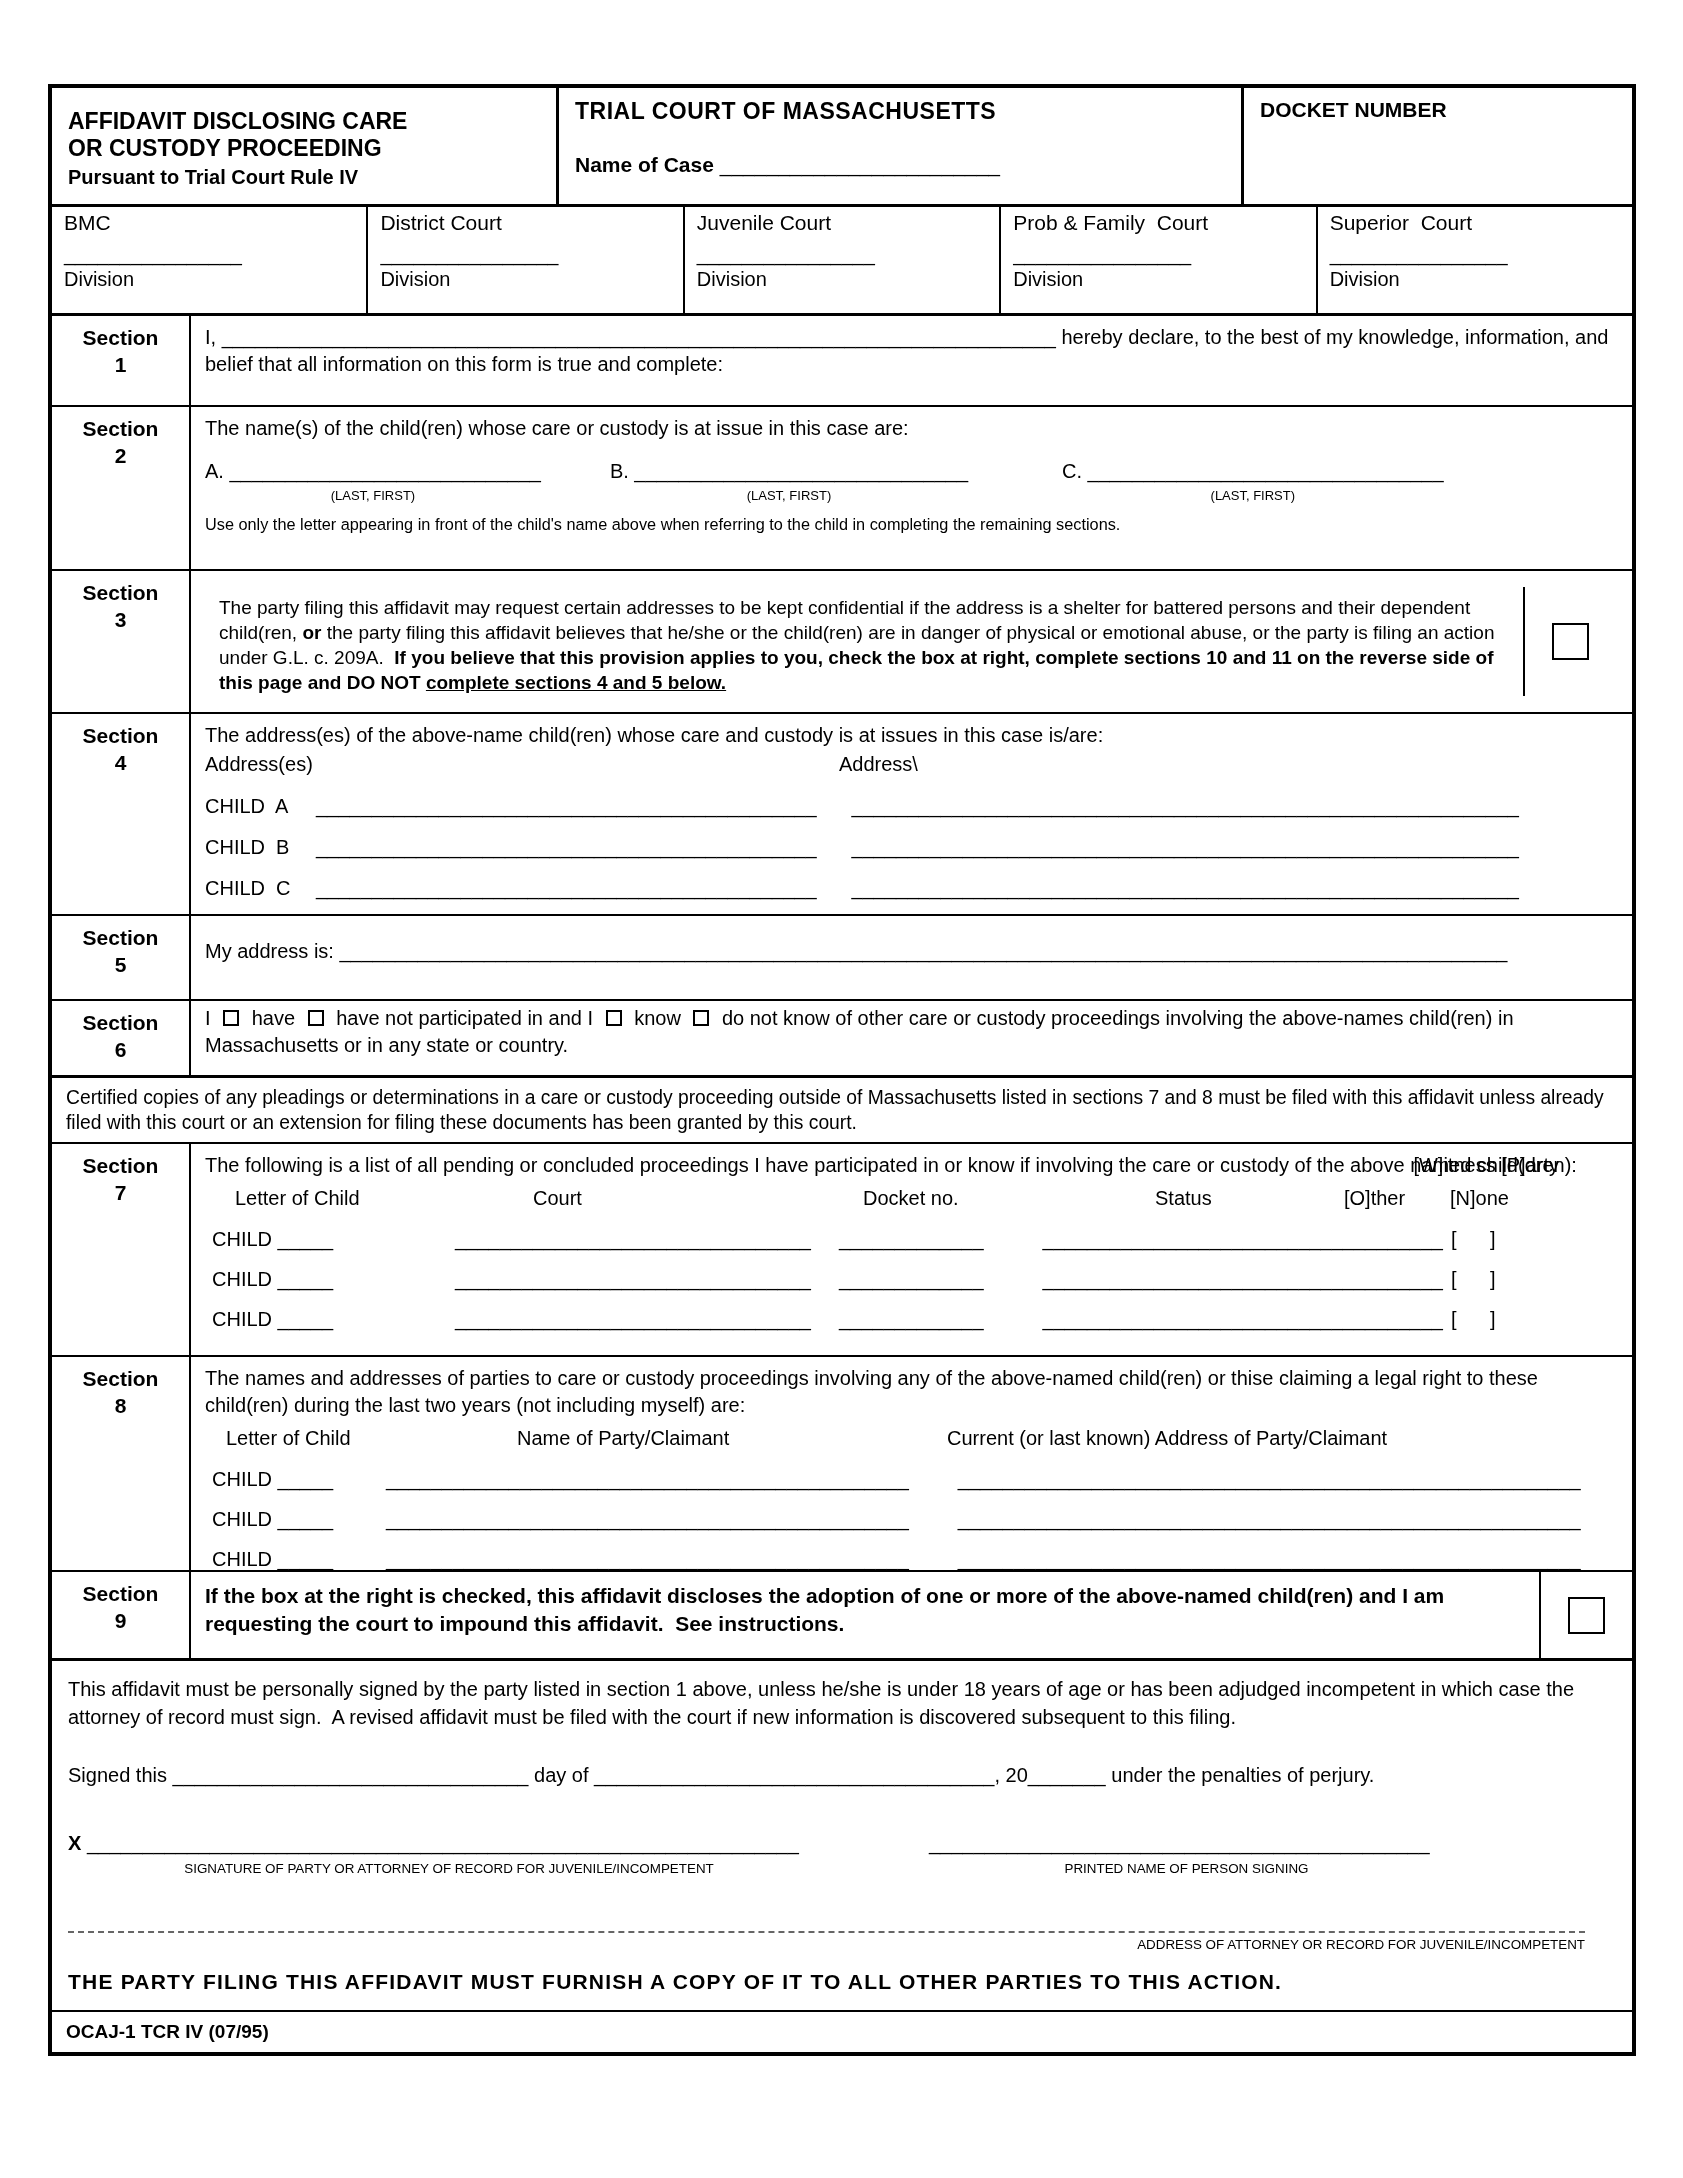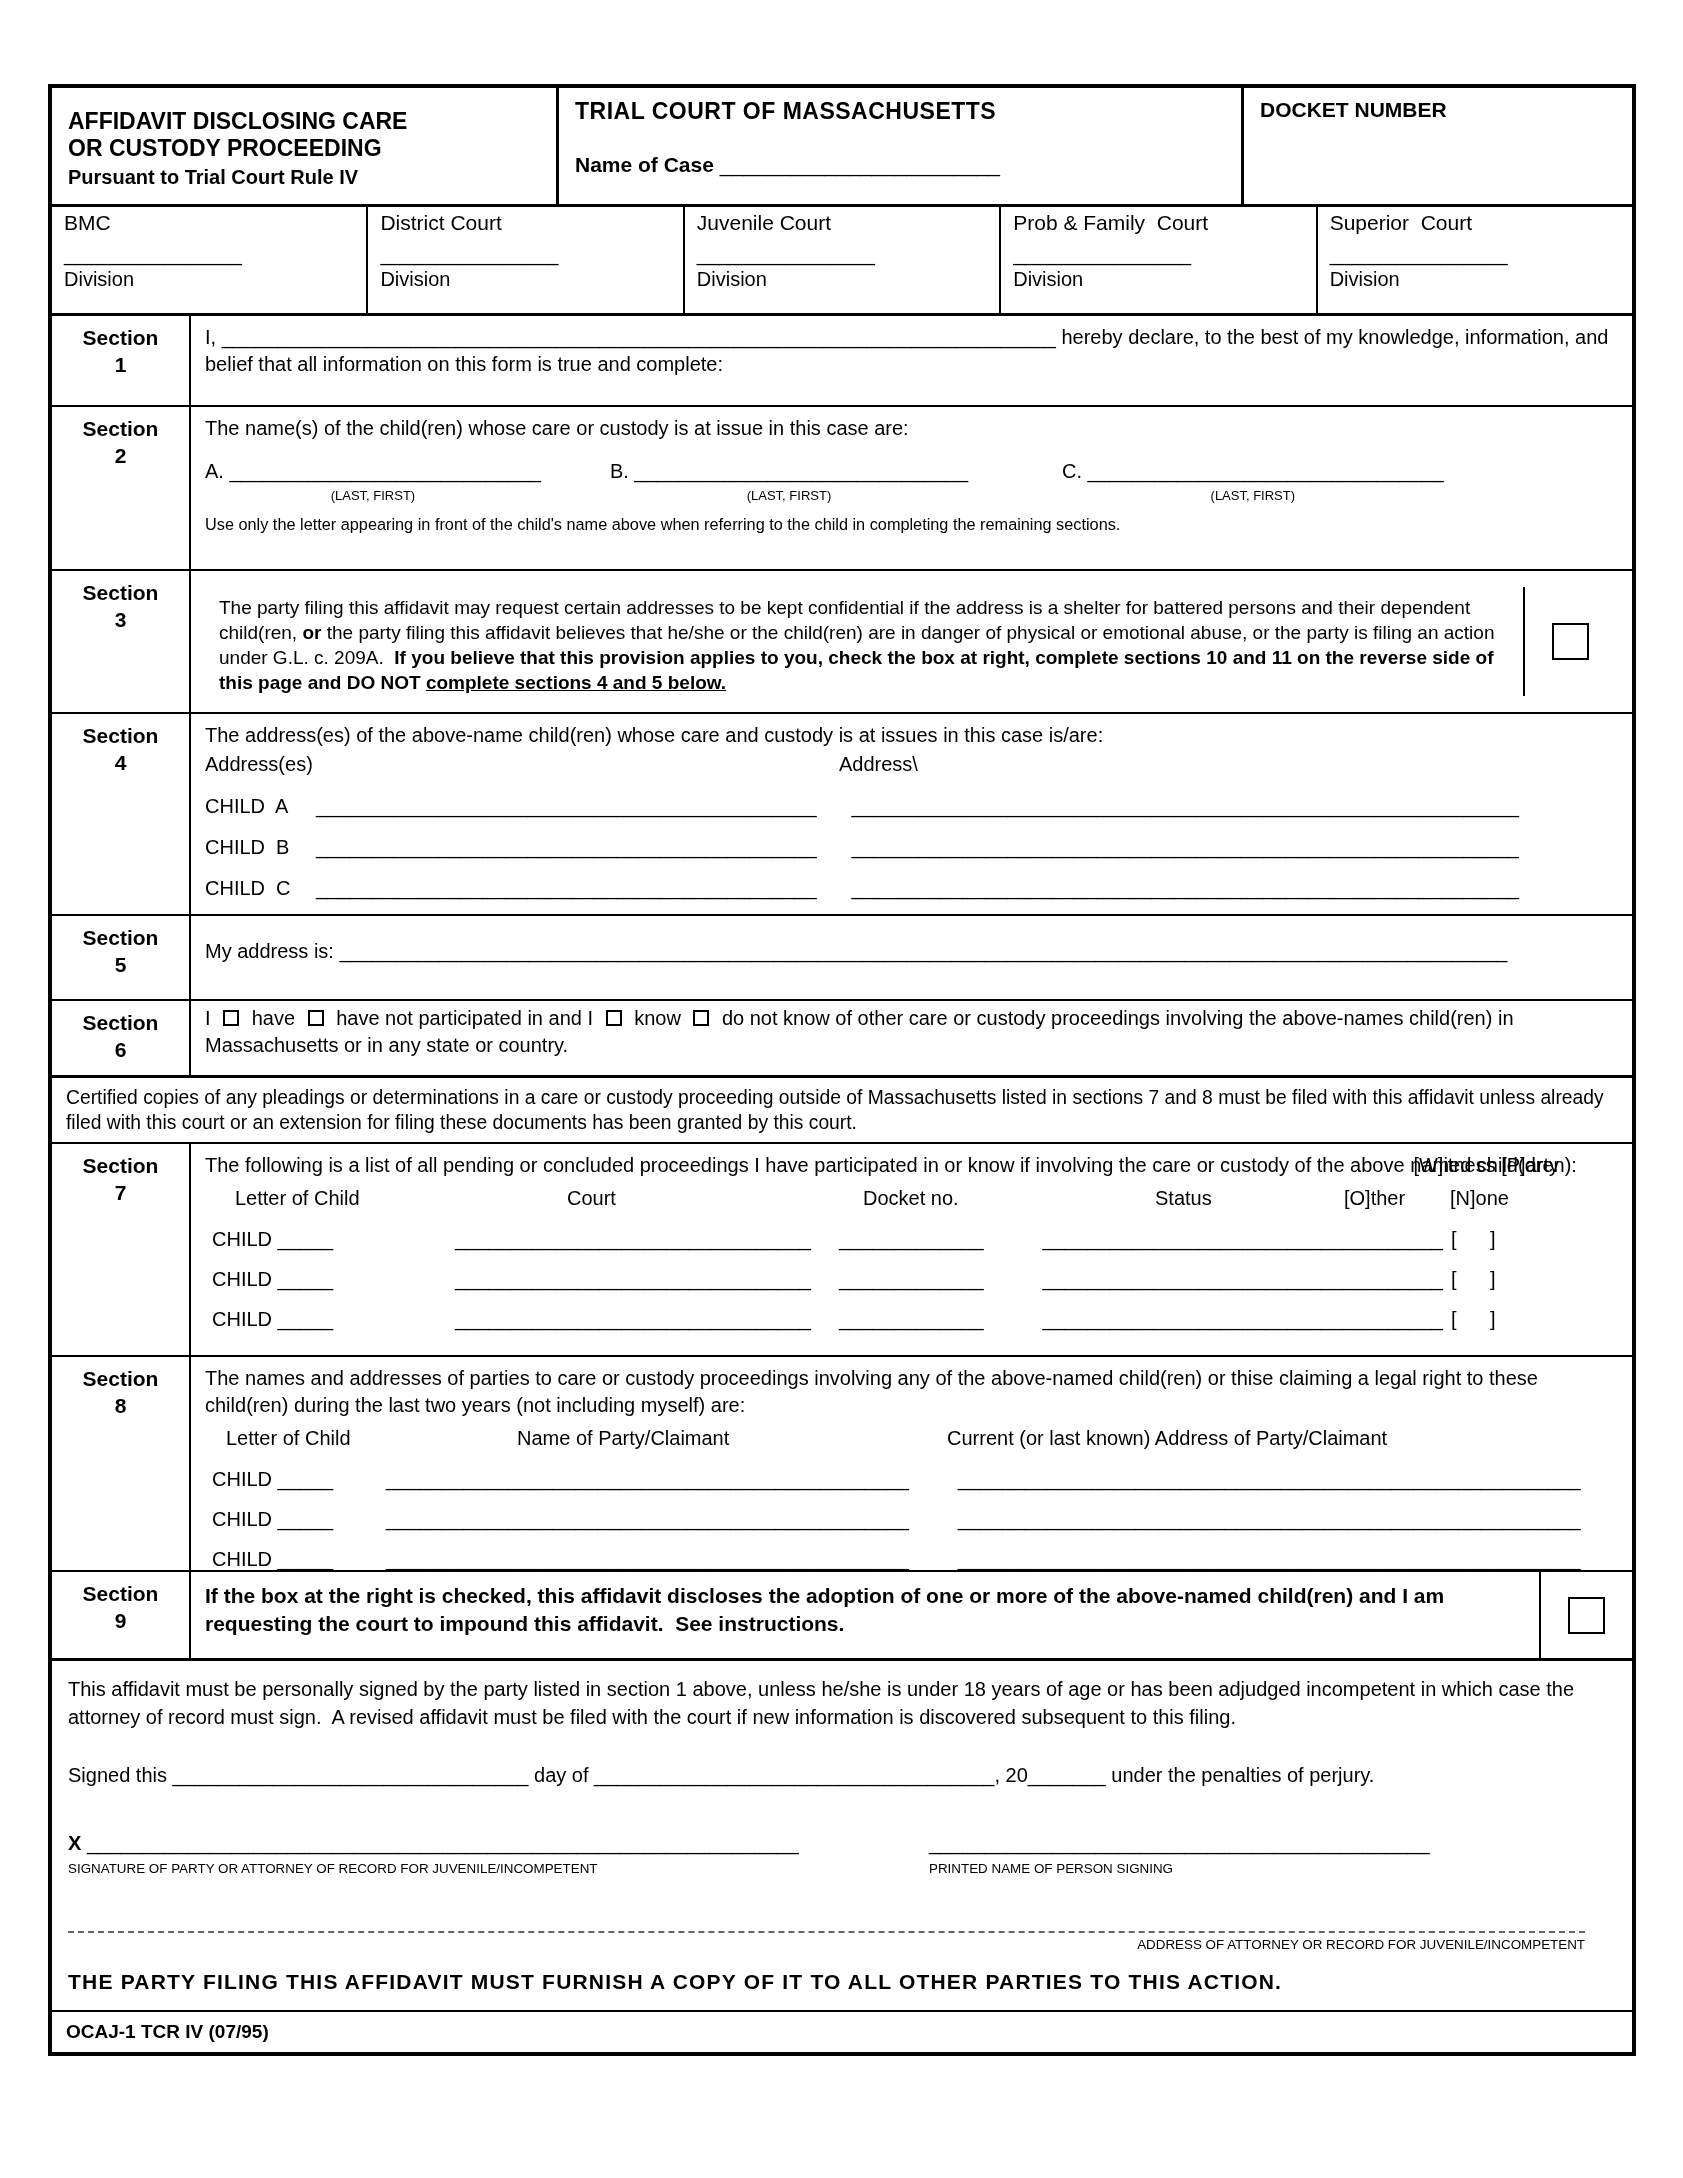--- a/index.html
+++ b/index.html
@@ -72,21 +72,21 @@
   .s9wrap{display:flex;padding:0}
   .s9text{flex:1;border-right:2px solid #000;padding:10px 14px;font-size:21px;
     font-weight:bold;line-height:1.35}
   
   .foot{flex:1;padding:14px 16px;font-size:20px;line-height:1.4;border-bottom:2px solid #000;
     display:flex;flex-direction:column}
   .signedLine{margin-top:30px}
   .xrow{margin-top:40px;display:flex}
   .xcol1{width:762px}
   .xcol2{width:515px;margin-left:99px}
-  .xcap{font-size:13.4px;text-align:left;margin-top:3px}
+  .xcap{font-size:13.4px;text-align:center;margin-top:3px}
   .addrLine{margin-top:30px;border-bottom:2px dashed #666;height:24px;width:98%}
   .addrCap{font-size:13.4px;text-align:right;margin-top:3px;width:98%}
   .furnish{margin-top:12px;font-size:21px;font-weight:bold;letter-spacing:1.2px}
   .formno{padding:9px 14px;font-size:19px;font-weight:bold}
 </style>
 </head>
 <body>
 
 <div class="form">
 
@@ -241,21 +241,21 @@
       <div data-bind="s7.sec">Section</div>
       <div data-bind="s7.num">7</div>
     </div>
     <div class="sbody">
       <div class="introRel">
         <span data-bind="s7.intro">The following is a list of all pending or concluded proceedings I have participated in or know if involving the care or custody of the above named child(dren):</span>
         <span class="legend" data-bind="s7.legend">[W]itness [P]arty</span>
       </div>
       <div class="hdrRel">
         <span style="left:30px" data-bind="s7.h1">Letter of Child</span>
-        <span style="left:362px" data-bind="s7.h2">Court</span>
+        <span style="left:328px" data-bind="s7.h2">Court</span>
         <span style="left:658px" data-bind="s7.h3">Docket no.</span>
         <span style="left:950px" data-bind="s7.h4">Status</span>
         <span style="left:1139px" data-bind="s7.h5">[O]ther</span>
         <span style="left:1245px" data-bind="s7.h6">[N]one</span>
       </div>
       <div class="prow">
         <span class="lab" data-bind="s7.rows.0.label">CHILD _____</span>
         <span class="s7b1" data-bind="s7.rows.0.b1">________________________________</span>
         <span class="s7b2" data-bind="s7.rows.0.b2">_____________</span>
         <span class="s7b3" data-bind="s7.rows.0.b3">____________________________________</span>

